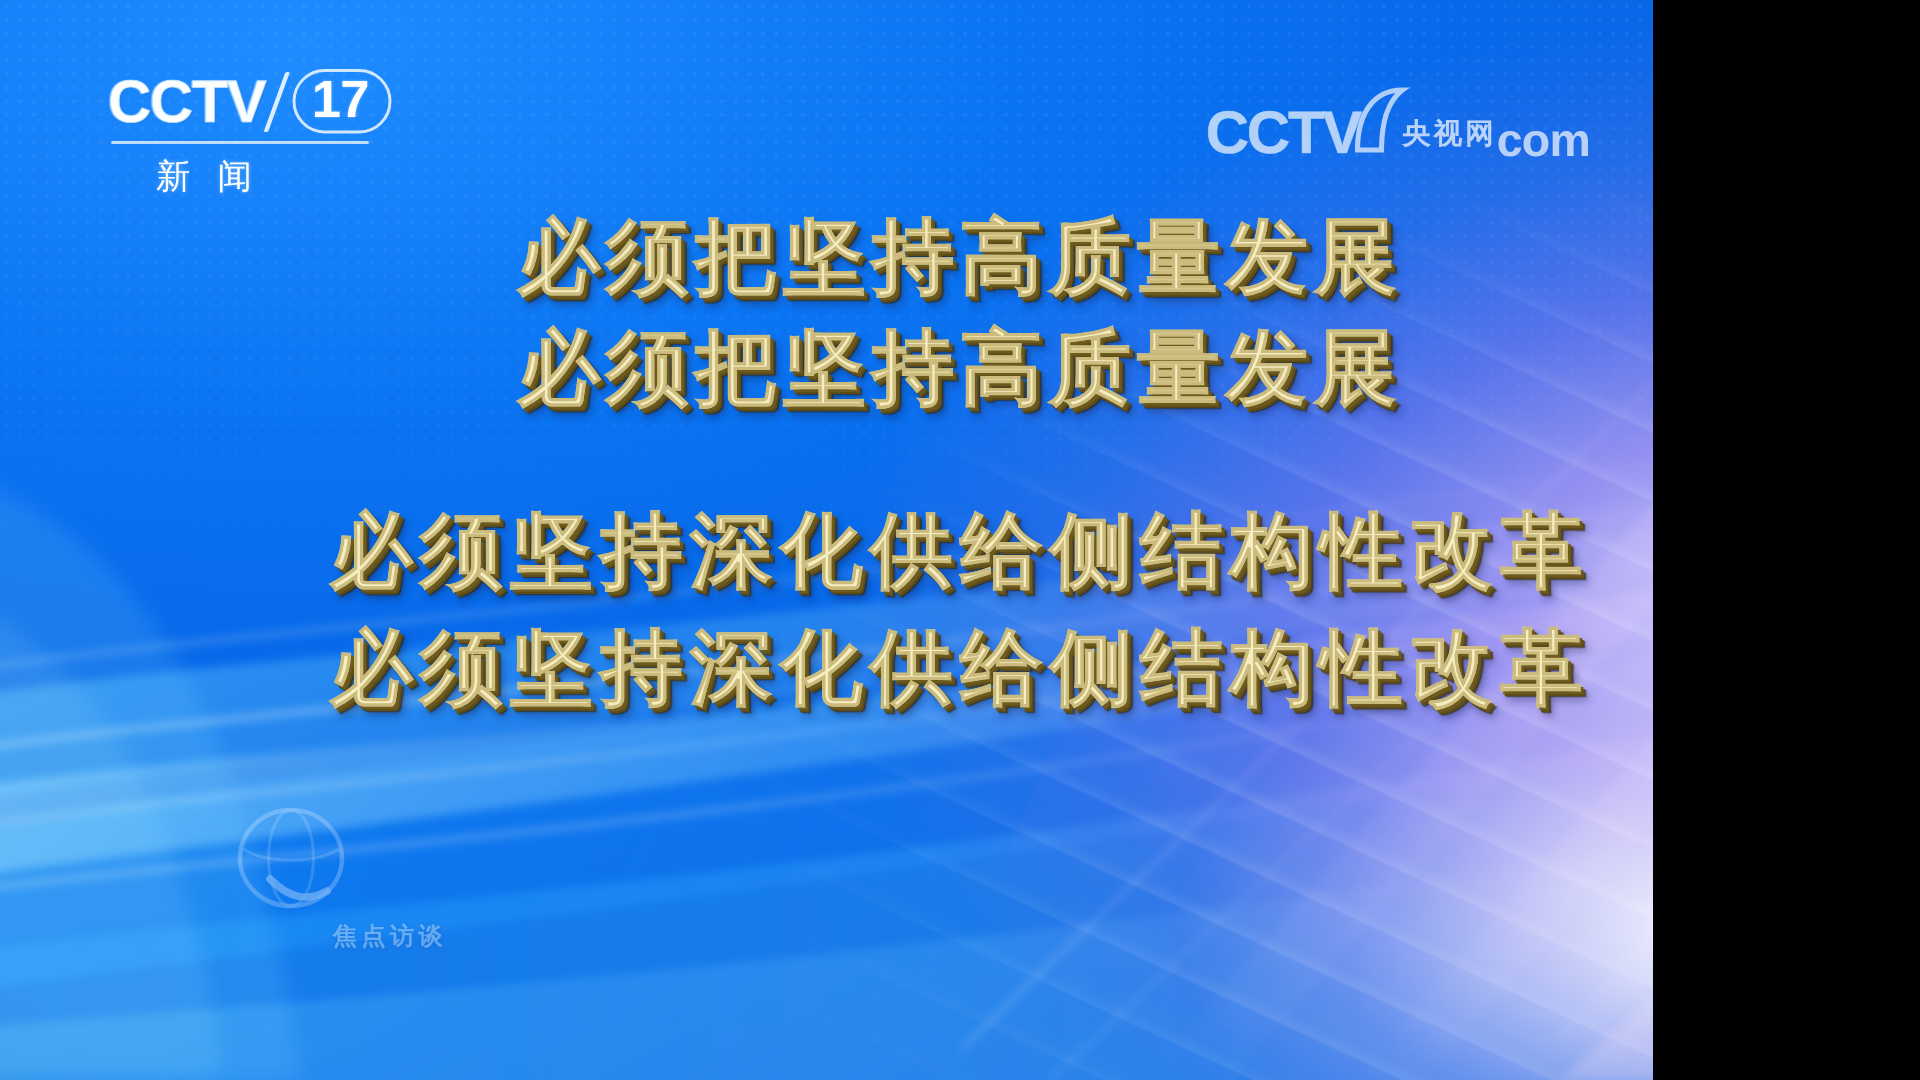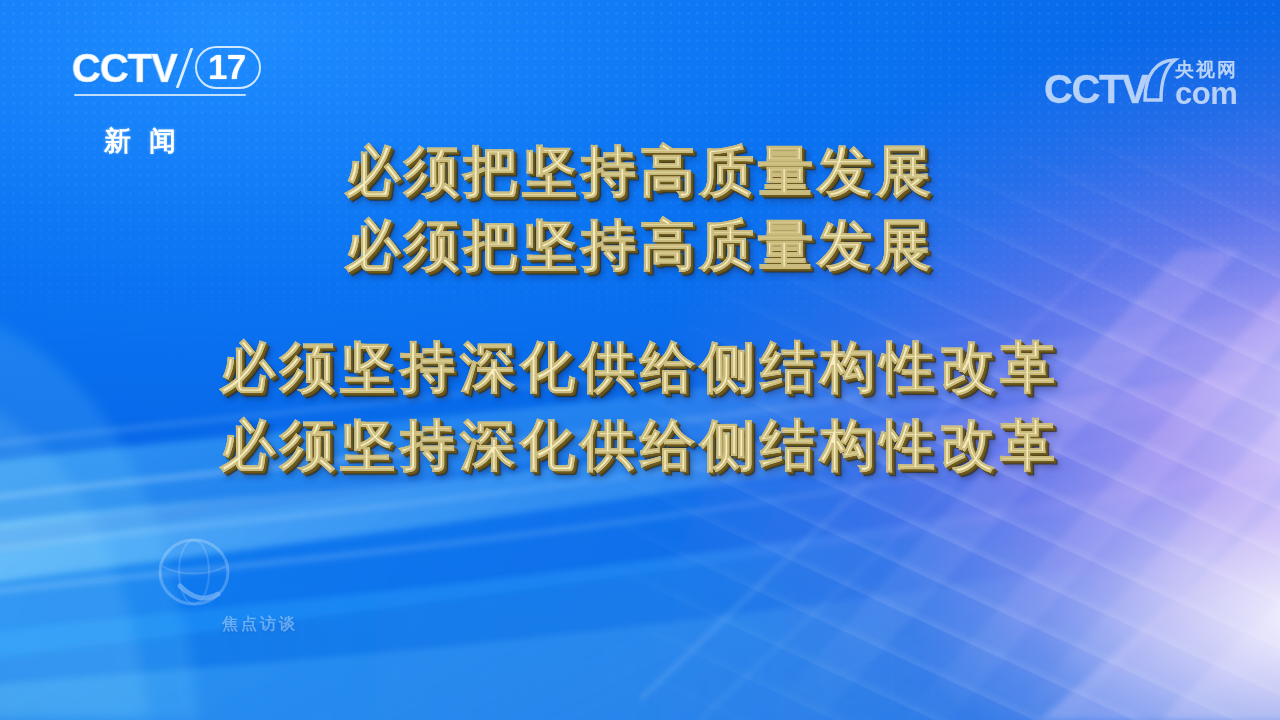--- a/index.html
+++ b/index.html
@@ -3,26 +3,27 @@
 <meta charset="utf-8">
 <title>CCTV-13 新闻</title>
 <style>
   html, body {
     margin: 0;
     padding: 0;
     background: #000;
   }
   #screen {
     position: relative;
-    width: 1280px;
+    width: 1068px;
     height: 720px;
     overflow: hidden;
     font-family: "Liberation Sans", "DejaVu Sans", sans-serif;
     background: #0a72f0;
     user-select: none;
+    padding-left: 34px;
   }
 
   
   .bg-layer {
     position: absolute;
     inset: 0;
     pointer-events: none;
   }
 
   
@@ -136,26 +137,25 @@
     top: 48px;
     width: 172px;
     height: 2px;
     background: rgba(255,255,255,0.72);
     border-radius: 2px;
   }
   .channel-name {
     position: absolute;
     left: 32px;
     top: 56px;
-    font-size: 27px;
-    font-weight: 700;
+    font-size: 23px;
+    font-weight: 400;
     color: #fff;
     letter-spacing: 18px;
     text-shadow: 0 0 3px rgba(130,195,255,0.85);
-    margin-top: 21px;
   }
 
   
   .site-watermark {
     position: absolute;
     right: 42px;
     top: 48px;
     height: 60px;
     display: flex;
     align-items: flex-end;
@@ -170,21 +170,21 @@
     -webkit-text-stroke: 0.4px rgba(220,238,255,0.7);
   }
   .wm-swoosh {
     position: relative;
     width: 40px;
     height: 52px;
     margin: 0 -4px 0 -6px;
   }
   .wm-right {
     display: flex;
-    flex-direction: column;
+    flex-direction: row;
     align-items: flex-start;
     margin-left: -2px;
   }
   .wm-cn {
     font-size: 19px;
     font-weight: 700;
     color: rgba(255,255,255,0.90);
     letter-spacing: 2px;
     line-height: 1.05;
   }

